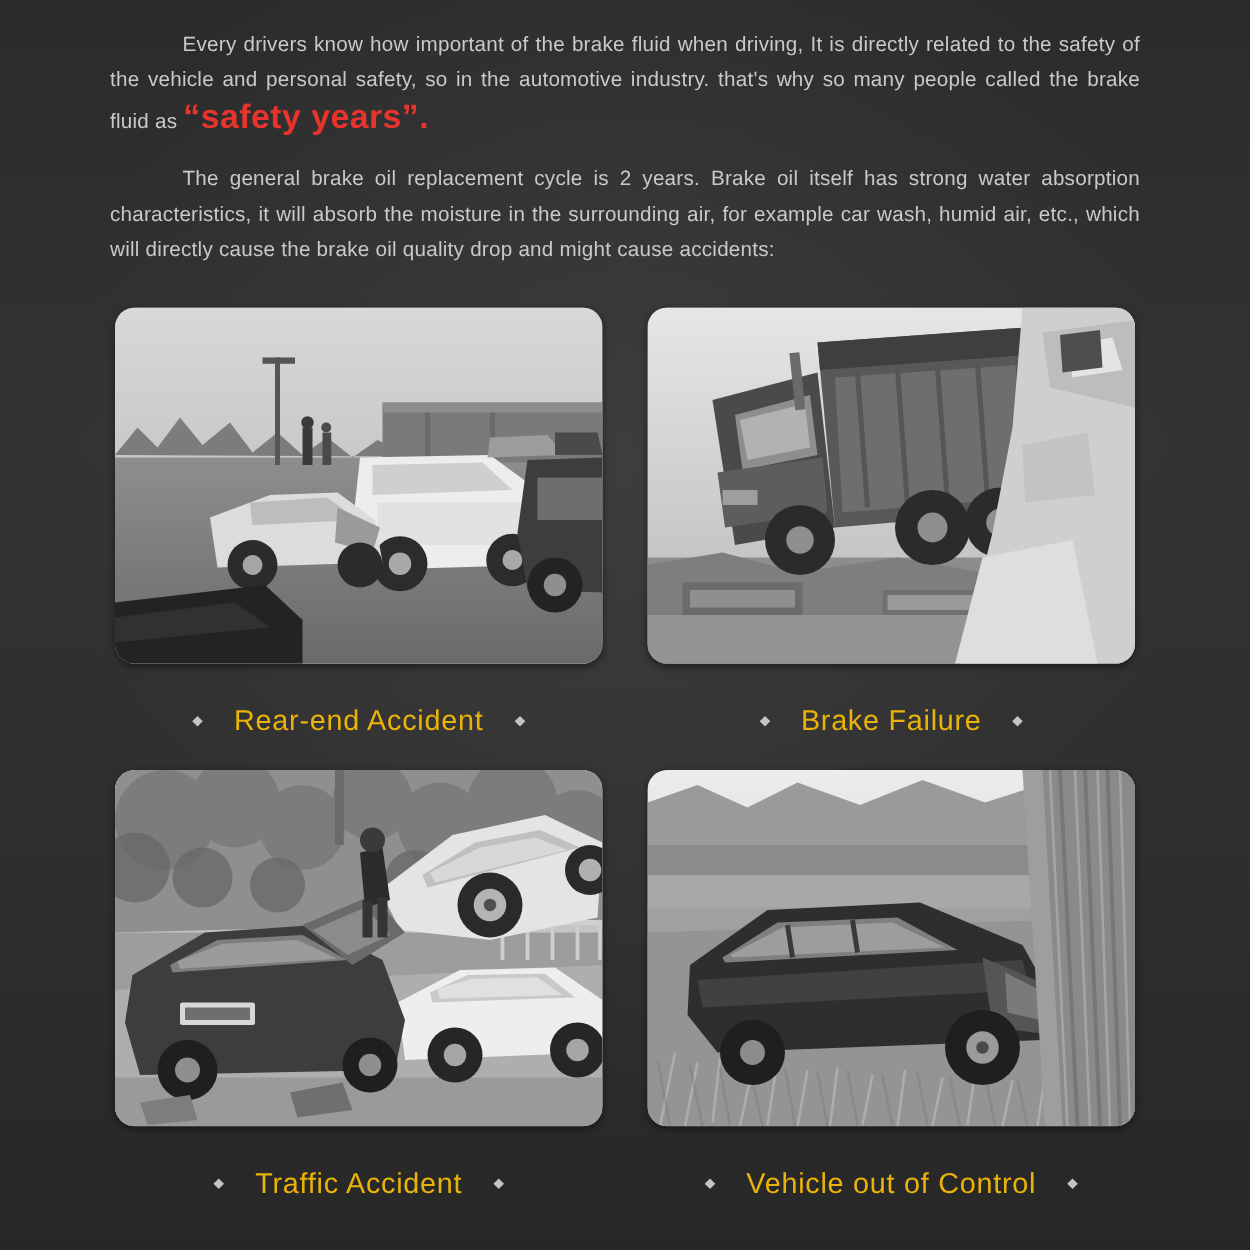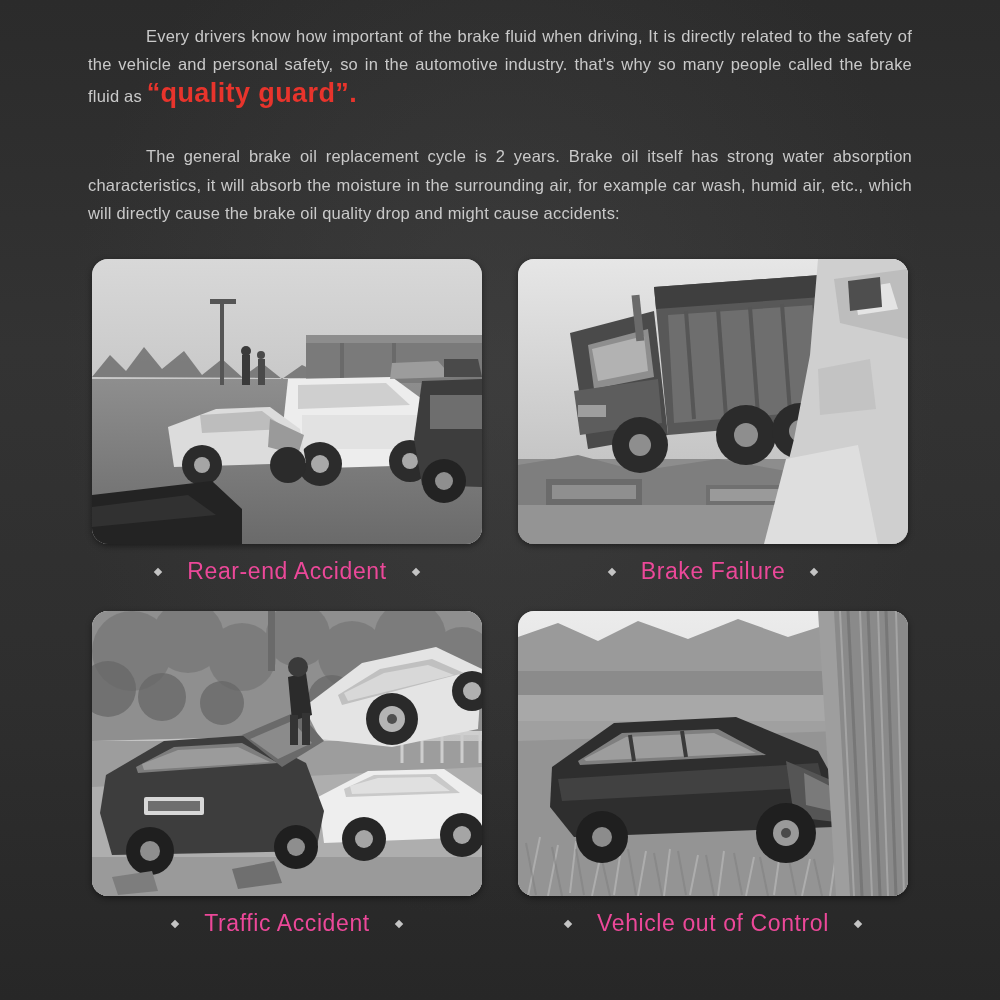--- a/index.html
+++ b/index.html
@@ -35,21 +35,21 @@
     font-size: 16.5px;
     line-height: 1.72;
     letter-spacing: 0.2px;
   }
   .para {
     margin: 0 0 14px 0;
     text-align: justify;
     text-indent: 58px;
   }
   .para.second {
-    margin-top: 32px;
+    margin-top: 18px;
   }
   .highlight {
     color: #e8342c;
     font-size: 27px;
     font-weight: bold;
     letter-spacing: 0.4px;
     line-height: 1.1;
   }
   .grid {
     margin-top: 32px;
@@ -69,23 +69,23 @@
     width: 390px;
     height: 285px;
     border-radius: 16px;
     overflow: hidden;
     position: relative;
     background: #9a9a9a;
     box-shadow: 0 2px 6px rgba(0,0,0,0.45);
   }
   .photo svg { display: block; width: 100%; height: 100%; }
   .caption {
-    margin-top: 14px;
+    margin-top: 32px;
     margin-bottom: 16px;
-    color: #ec4899;
+    color: #eab308;
     font-size: 23px;
     letter-spacing: 0.6px;
     display: flex;
     align-items: center;
     gap: 26px;
     white-space: nowrap;
   }
   .dot {
     width: 6px;
     height: 6px;
@@ -96,21 +96,21 @@
   }
 </style>
 </head>
 <body>
 
 <div class="bg-vignette"></div>
 
 <div class="page">
 
   <div class="copy">
-    <p class="para"><span>Every drivers know how important of the brake fluid when driving, It is directly related to the safety of the vehicle and personal safety, so in the automotive industry. that's why so many people called the brake fluid as </span><span class="highlight">“quality guard”.</span></p>
+    <p class="para"><span>Every drivers know how important of the brake fluid when driving, It is directly related to the safety of the vehicle and personal safety, so in the automotive industry. that's why so many people called the brake fluid as </span><span class="highlight">“safety years”.</span></p>
     <p class="para second">The general brake oil replacement cycle is 2 years. Brake oil itself has strong water absorption characteristics, it will absorb the moisture in the surrounding air, for example car wash, humid air, etc., which will directly cause the brake oil quality drop and might cause accidents:</p>
   </div>
 
   <div class="grid">
 
     <div class="cell">
       <div class="photo">
         <svg viewBox="0 0 390 285" preserveAspectRatio="xMidYMid slice" aria-hidden="true">
           <defs>
             <linearGradient id="sky1" x1="0" y1="0" x2="0" y2="1">

